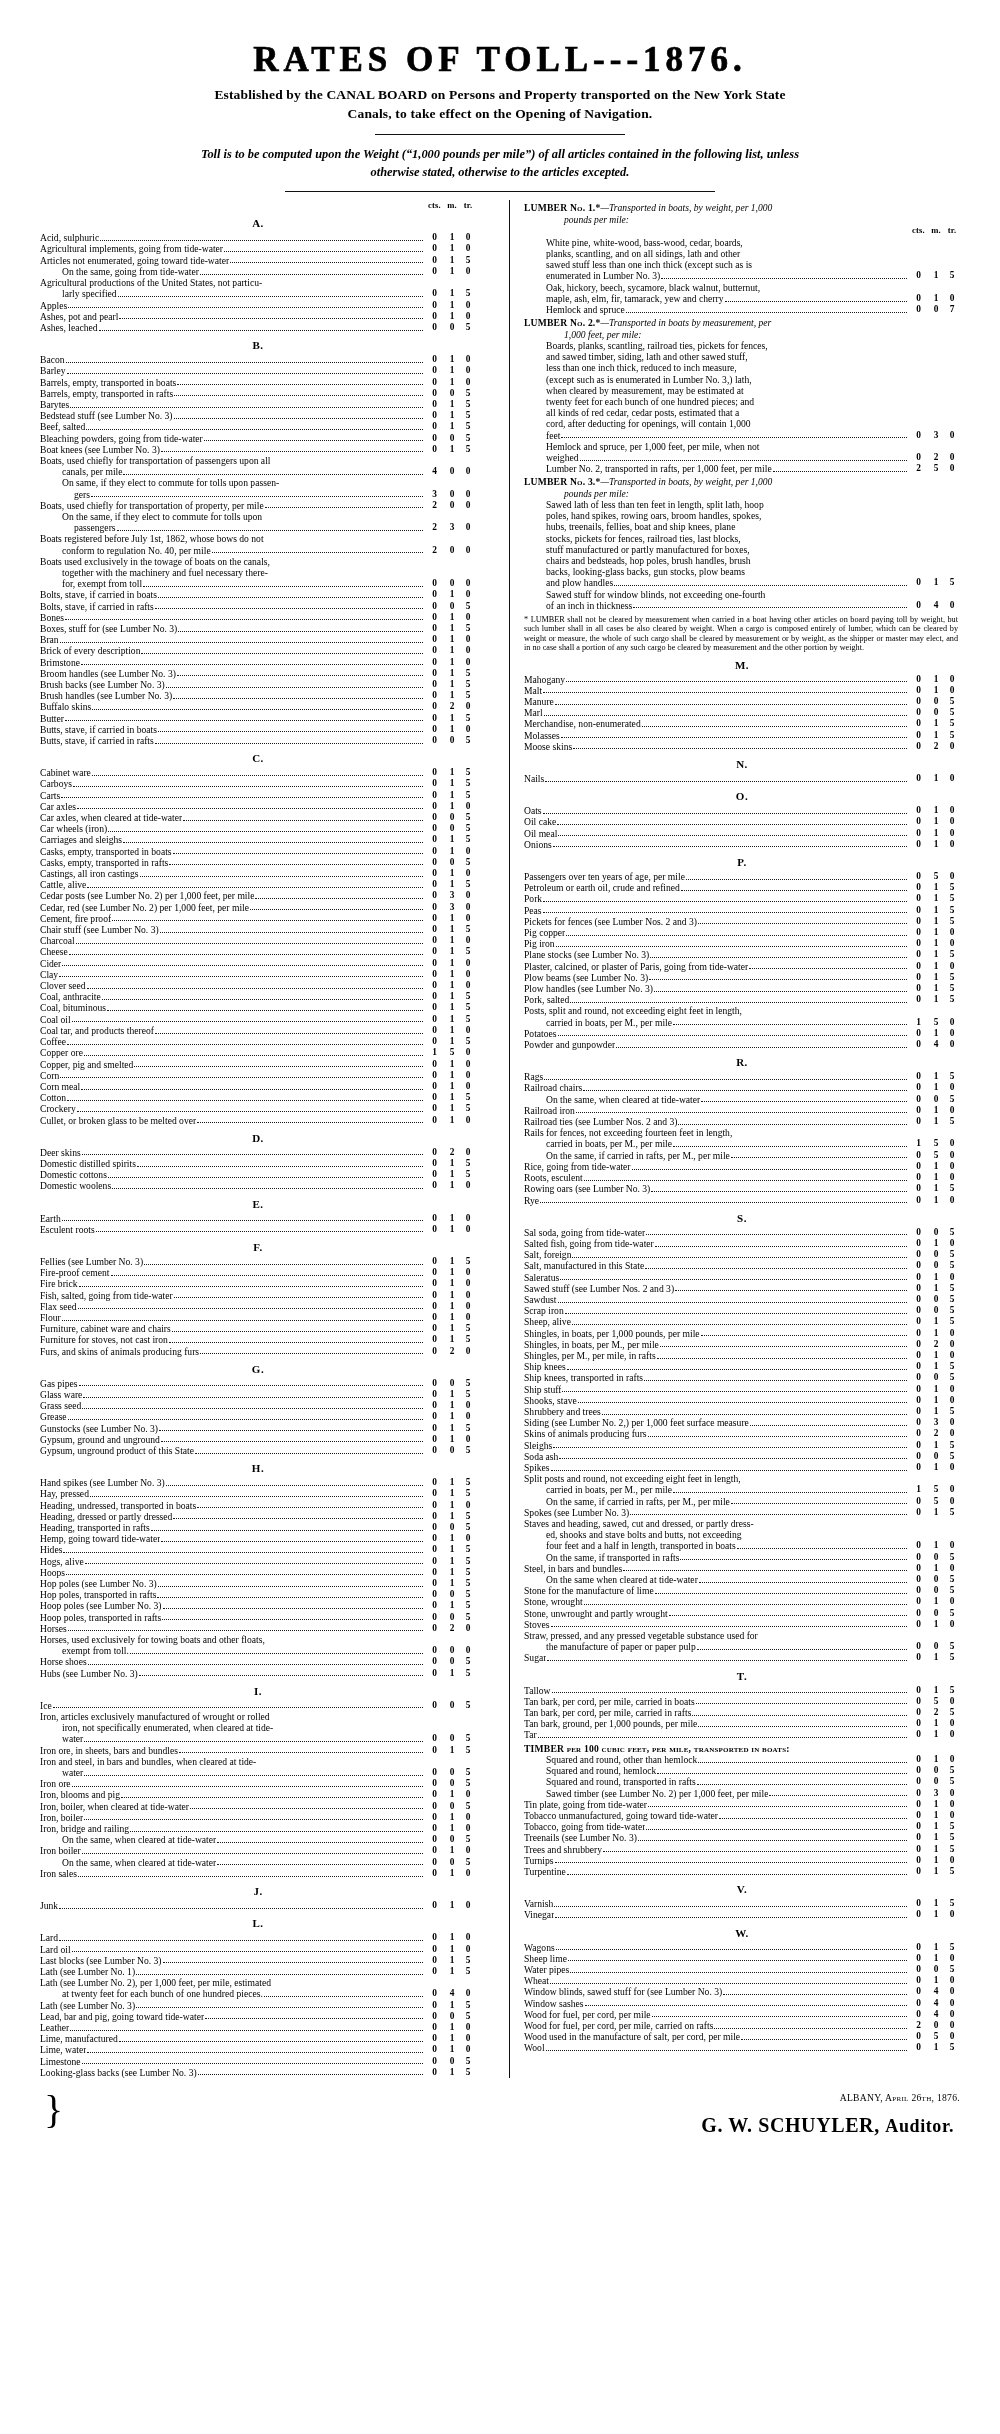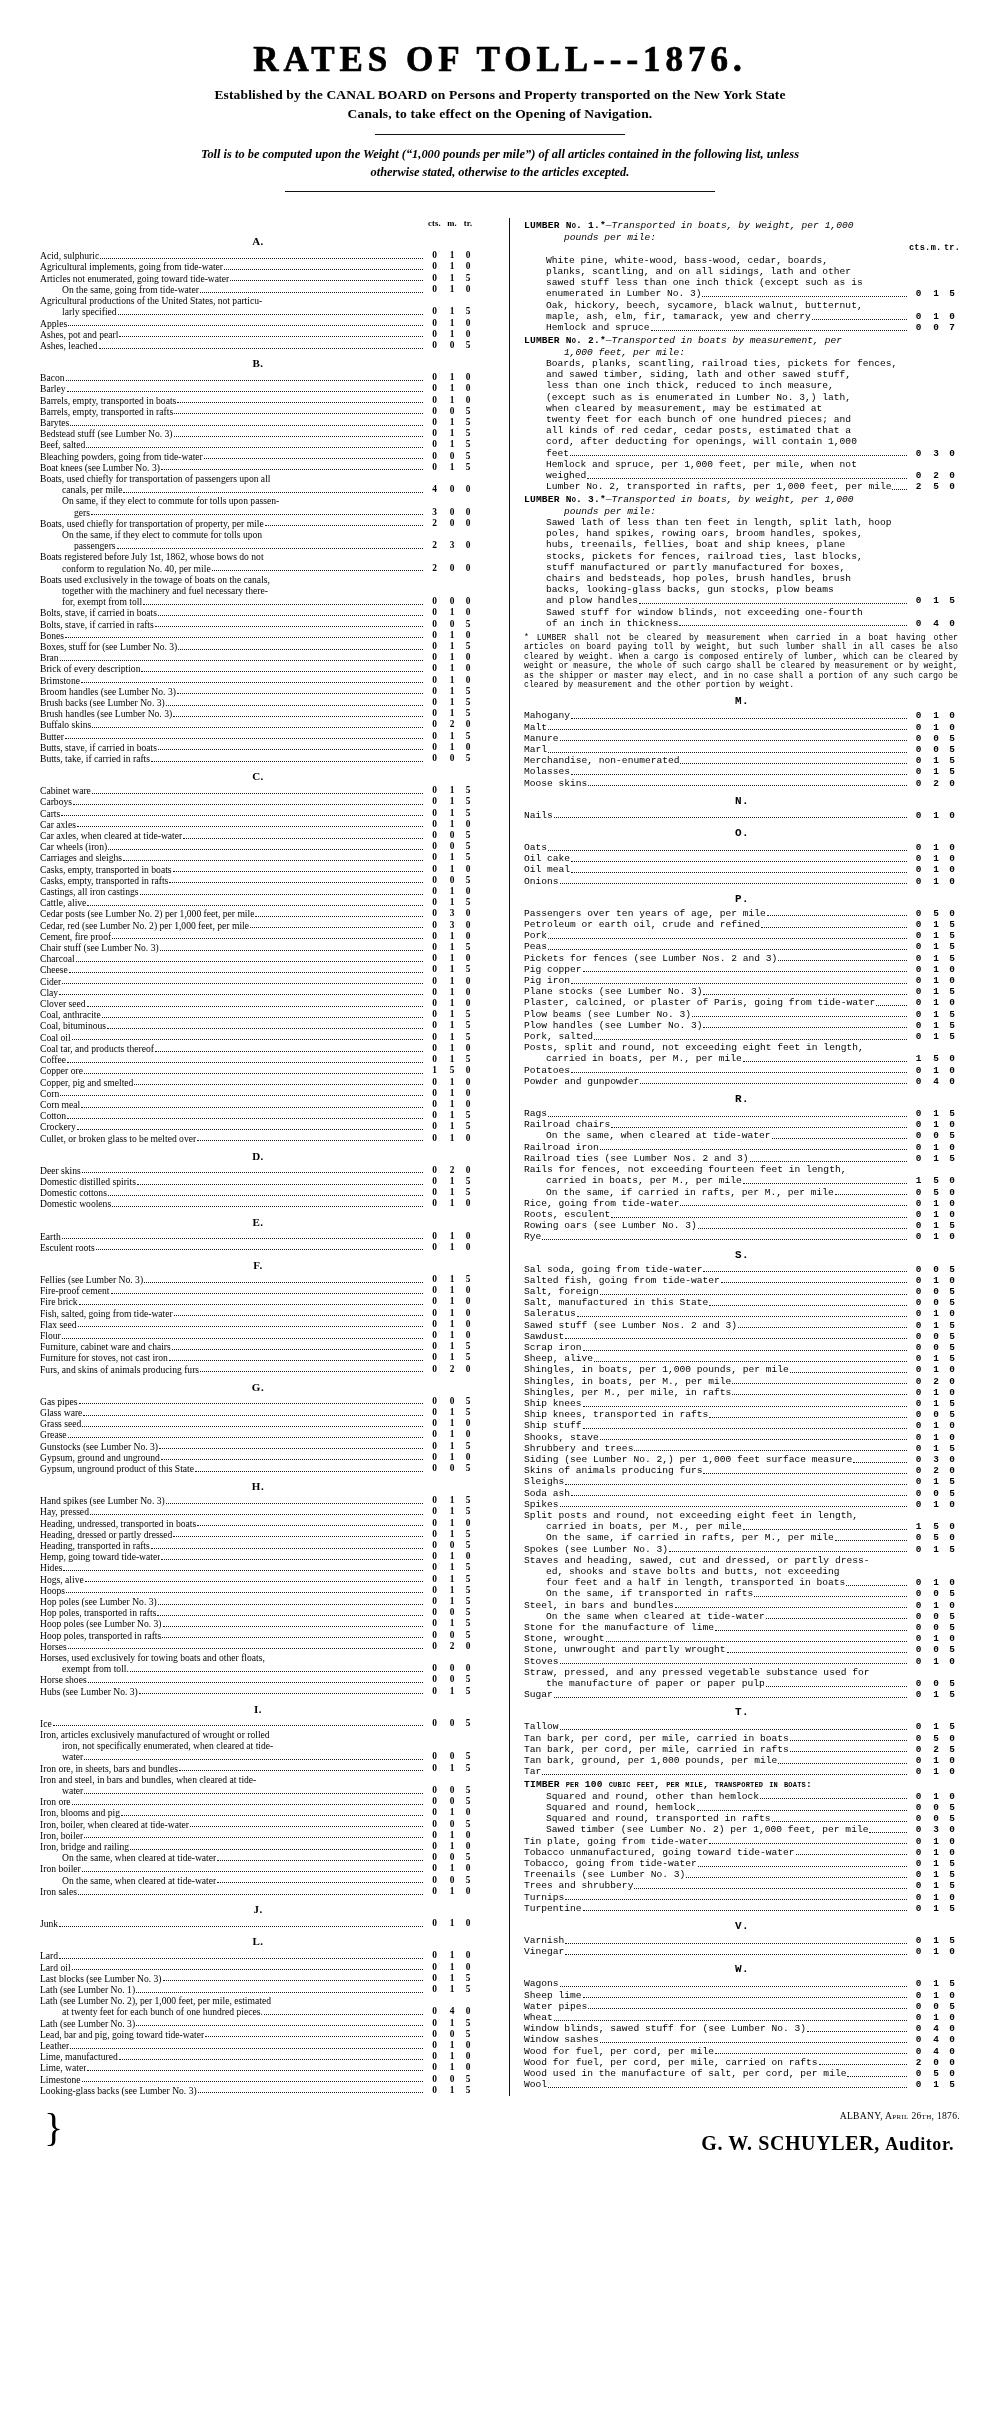--- a/index.html
+++ b/index.html
@@ -53,30 +53,30 @@
   }
   .preamble .l2{display:block;text-align:center;}
   .rule-mid{
     width:430px;height:0;border-top:1.3px solid #111;
     margin:9px auto 0 auto;
   }
 
   
   .columns{
     display:flex;
-    margin-top:26px;
+    margin-top:8px;
     align-items:stretch;
     gap:17px;
   }
   .col{
     width:460px;
     position:relative;
   }
   .col-left{padding-right:10px;}
-  .col-right{padding-left:14px;border-left:1.4px solid #111;margin-left:6px;font-family:Liberation Mono, monospace;}
+  .col-right{padding-left:14px;border-left:1.4px solid #111;margin-left:6px;}
 
   
   .unit-head{
     display:flex;justify-content:flex-end;
     font-size:8.6px;font-weight:bold;
     letter-spacing:.2px;
     height:11px;
     margin-bottom:1px;
   }
   .unit-head span{display:inline-block;text-align:center;}
@@ -573,21 +573,21 @@
           <div class="row">
             <span class="label">Butts, stave, if carried in boats</span>
             <span class="dots"></span>
             <span class="rate">
               <span class="r1">0</span>
               <span class="r2">1</span>
               <span class="r3">0</span>
             </span>
           </div>
           <div class="row">
-            <span class="label">Butts, take, if carried in rafts</span>
+            <span class="label">Butts, stave, if carried in rafts</span>
             <span class="dots"></span>
             <span class="rate">
               <span class="r1">0</span>
               <span class="r2">0</span>
               <span class="r3">5</span>
             </span>
           </div>
           <div class="letter">C.</div>
           <div class="row">
             <span class="label">Cabinet ware</span>

